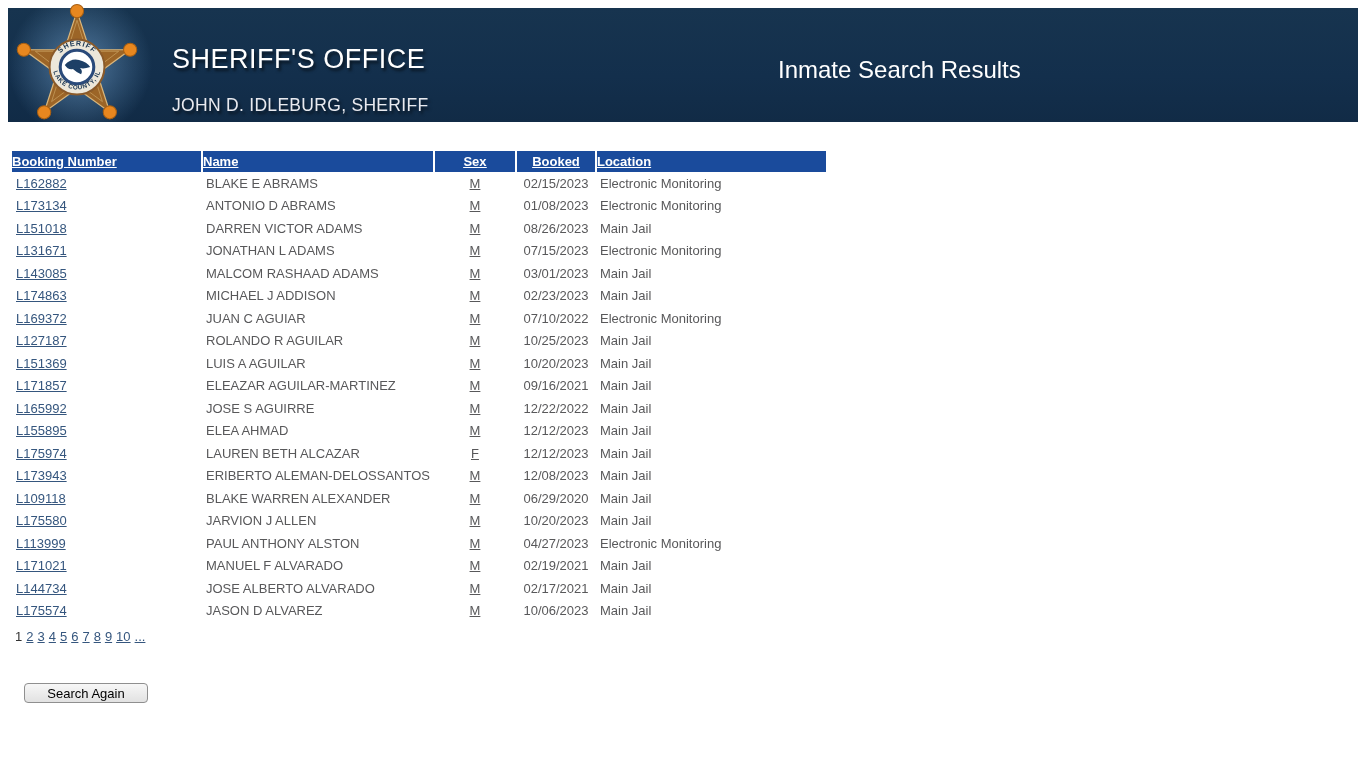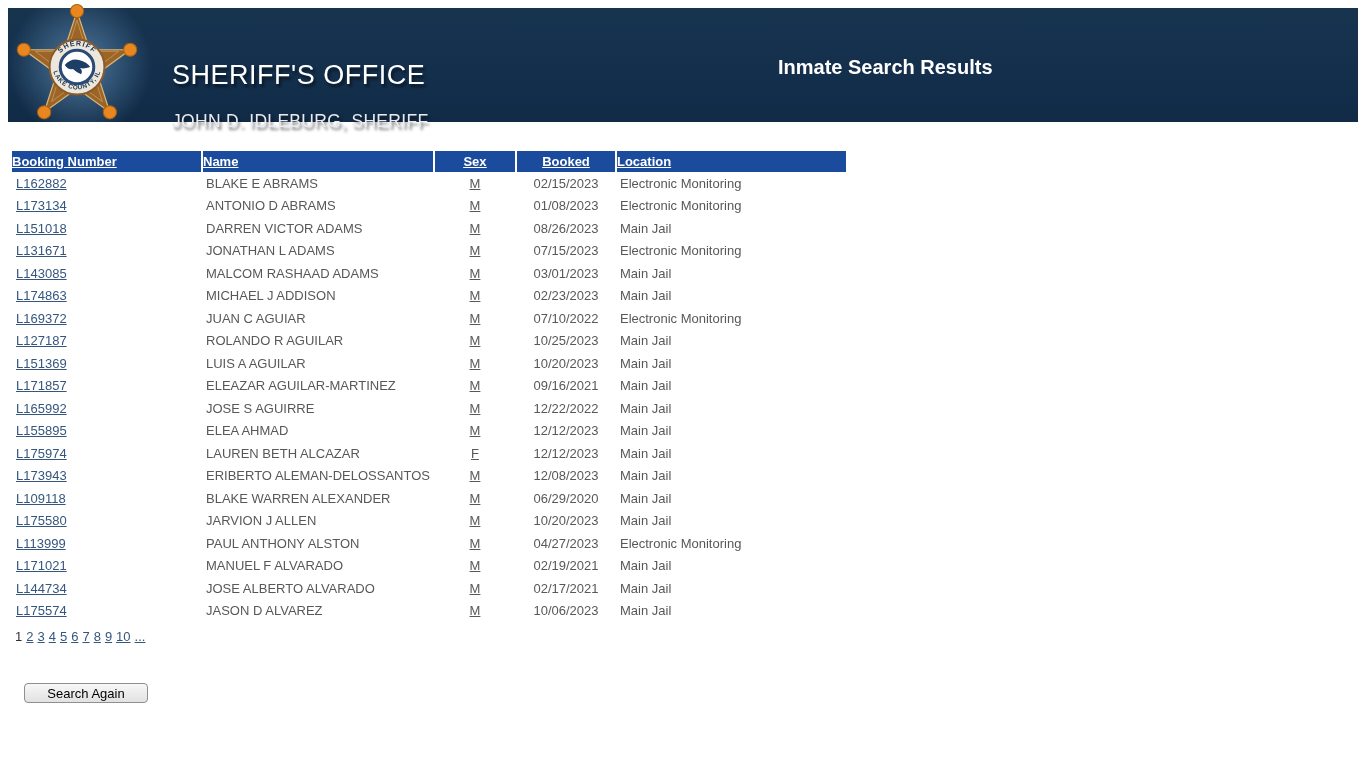--- a/index.html
+++ b/index.html
@@ -7,47 +7,47 @@
   .page { position:relative; width:1366px; height:768px; }
 
   
   .banner {
     position:absolute; left:8px; top:8px; width:1350px; height:114px;
     background:
       radial-gradient(circle 100px at 72px 57px, rgba(130,180,225,.55), rgba(19,48,78,0) 72%),
       linear-gradient(#17344f 0%, #132f4c 60%, #112b46 100%);
   }
   .badge { position:absolute; left:8px; top:-4px; width:122px; height:122px; }
-  .office-block { position:absolute; left:164px; top:52px; }
+  .office-block { position:absolute; left:164px; top:36px; }
   .office-title {
     font-size:27px; color:#ffffff; letter-spacing:.5px;
     text-shadow:2px 3px 3px rgba(0,0,0,.55);
   }
   .sheriff-name {
     margin-top:20px; font-size:17.5px; color:#e9eaef; letter-spacing:.3px;
     text-shadow:2px 3px 3px rgba(0,0,0,.55);
   }
   .page-title {
     position:absolute; left:770px; top:48px; width:560px;
-    font-size:20px; font-weight:700; color:#ffffff;
+    font-size:24px; font-weight:400; color:#ffffff;
   }
 
   
   .results { position:absolute; left:12px; top:151px; border-collapse:collapse; font-size:13px; table-layout:fixed; }
   .results th {
     background:#1a4b9c; color:#fff; font-weight:bold; height:21px;
     padding:1px 0; white-space:nowrap;
   }
   .results th + th { border-left:2px solid #ffffff; }
   .results th a { color:#ffffff; text-decoration:underline; }
   .results td { height:22.5px; padding:0 4px; color:#58585a; white-space:nowrap; overflow:hidden; vertical-align:middle; }
   .c-book   { width:190px; text-align:left; }
   .c-name   { width:228px; text-align:left; }
   .c-sex    { width:82px;  text-align:center;text-decoration:underline; }
-  .c-booked { width:100px;  text-align:center; }
+  .c-booked { width:80px;  text-align:center; }
   .c-loc    { width:230px; text-align:left; }
   .results td a { color:#35567e; text-decoration:underline; }
 
   
   .pagination { position:absolute; left:15px; top:629px; font-size:13px; color:#333; }
   .pagination span, .pagination a { margin-right:4px; }
   .pagination a { color:#35567e; text-decoration:underline; }
   .pagination .current { color:#333; text-decoration:none; }
 
   

